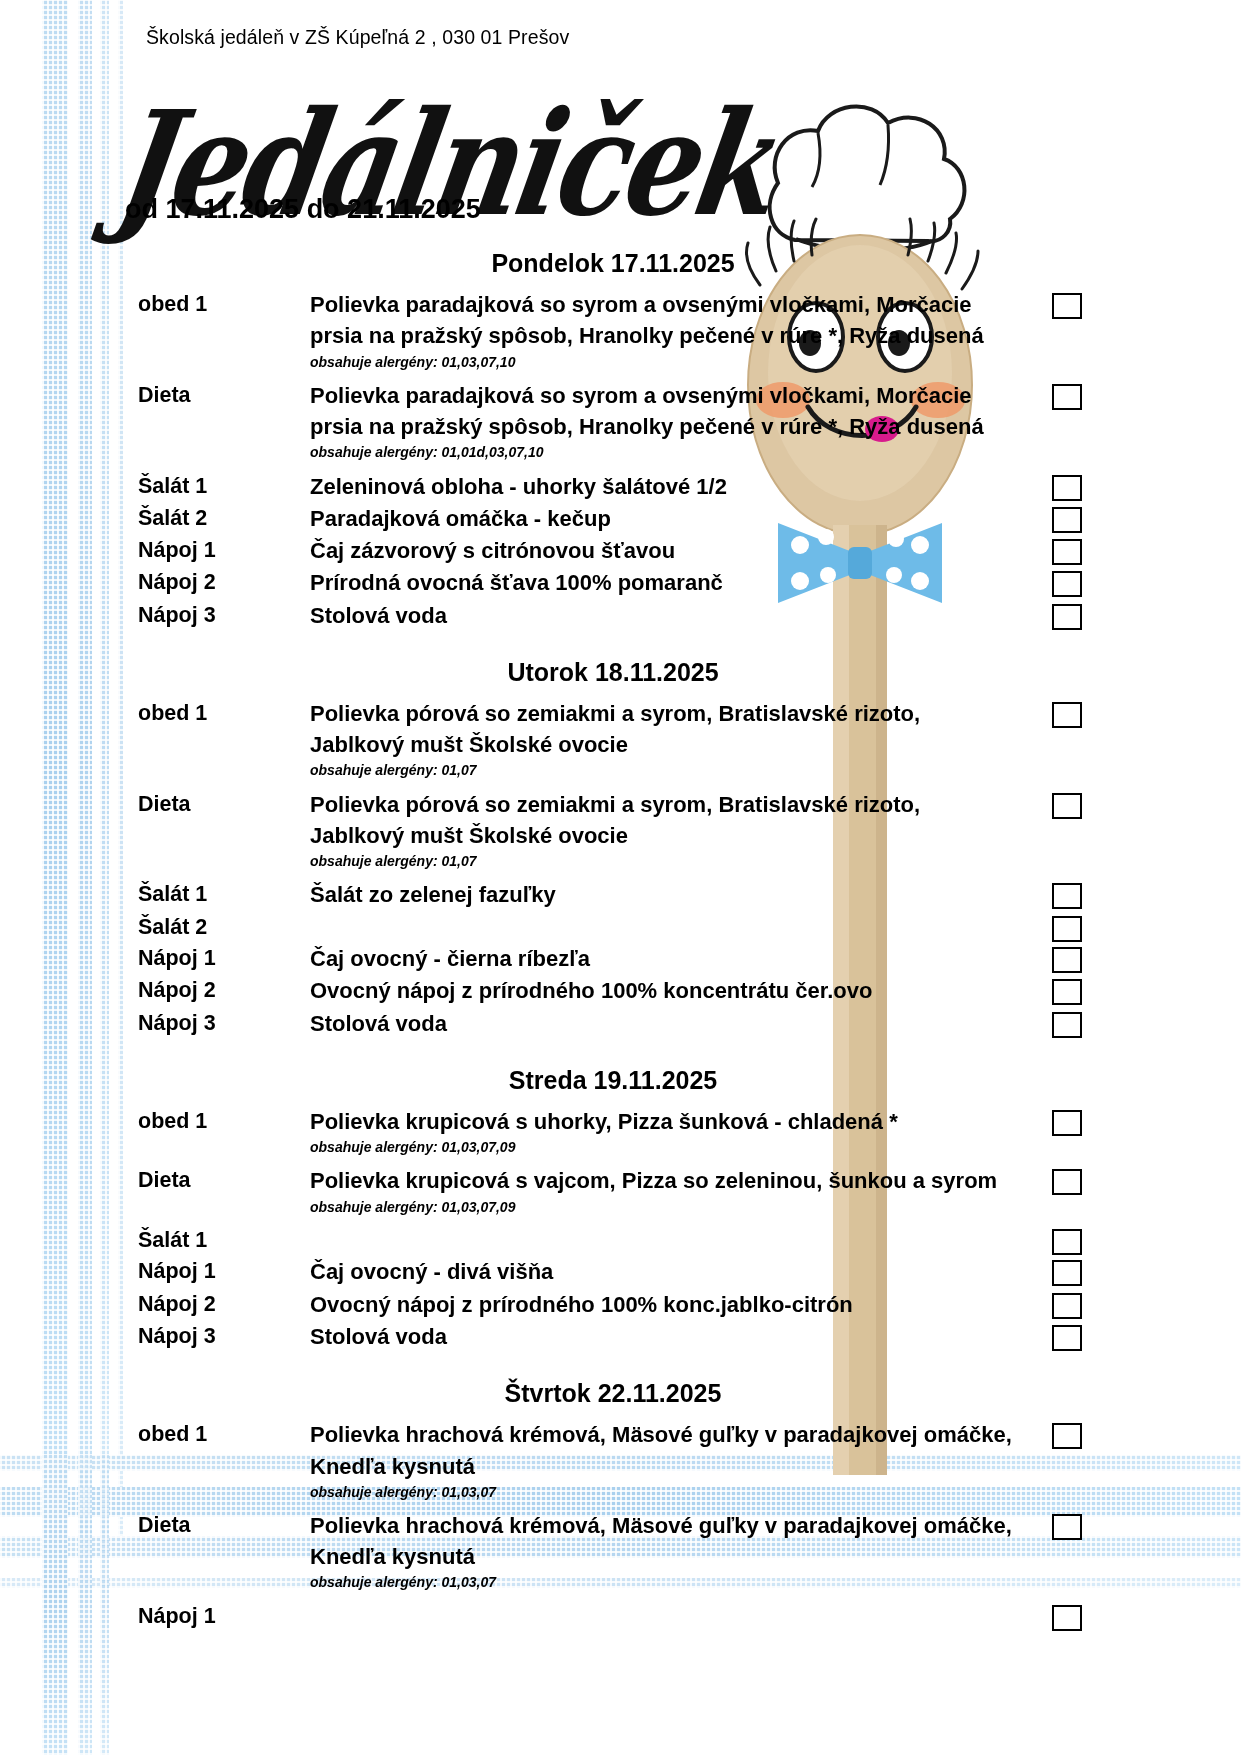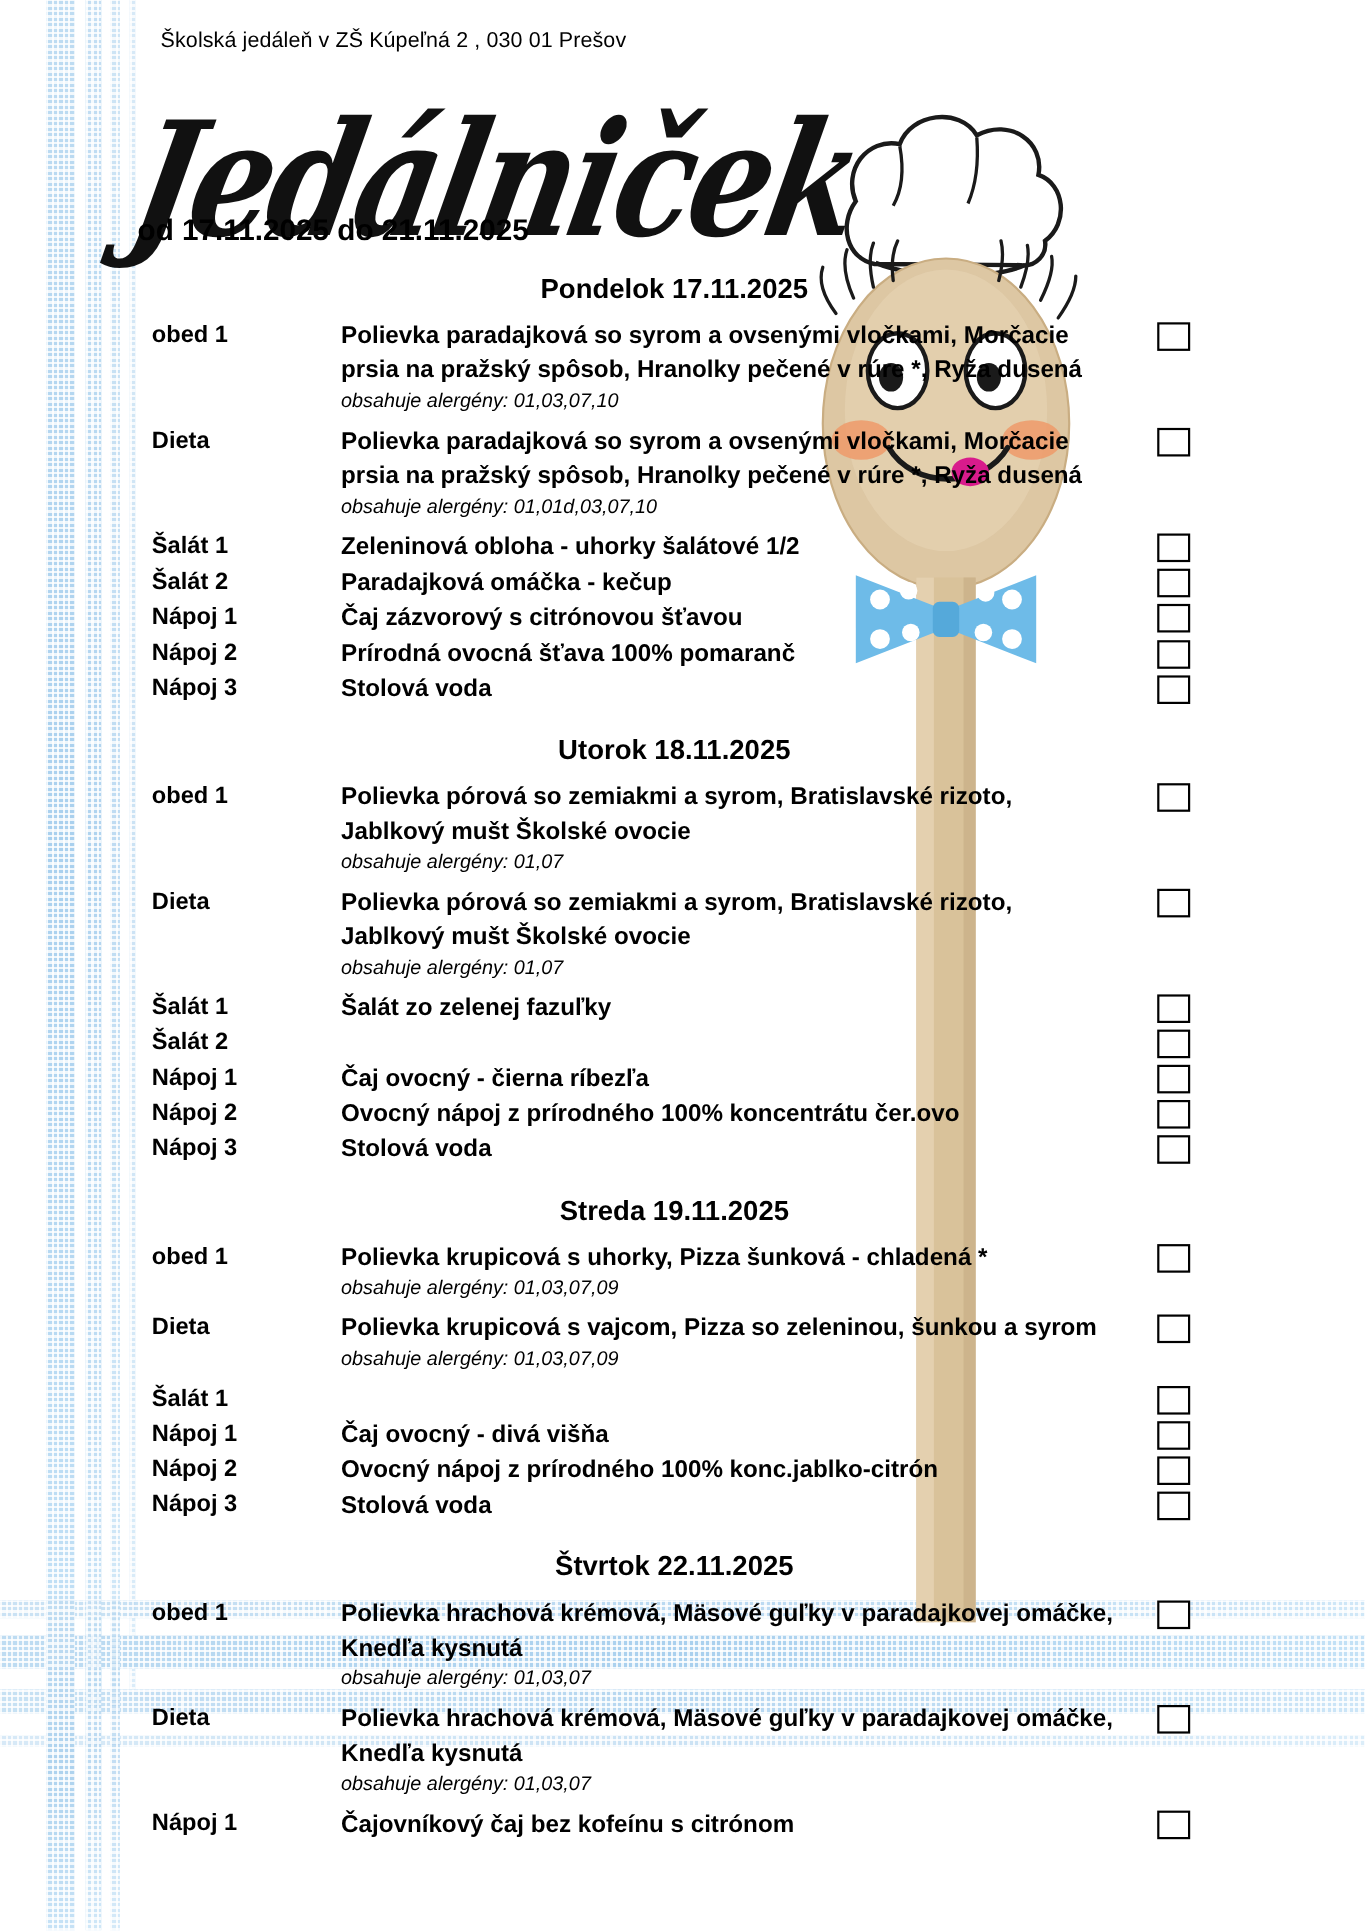--- a/index.html
+++ b/index.html
@@ -144,23 +144,23 @@
   .menu-row .content {
     flex: 1 1 auto;
     padding-right: 72px;
   }
   .menu-row .dish {
     font-size: 22px;
     font-weight: 700;
     line-height: 1.42;
   }
   .menu-row .allergens {
-    font-size: 18px;
+    font-size: 14px;
     font-style: italic;
-    font-weight: 400;
+    font-weight: 700;
     line-height: 1.3;
     margin-top: 1px;
   }
   .menu-row.main { margin-bottom: 9px; }
 
   .tickbox {
     position: absolute;
     right: 6px;
     top: 4px;
     width: 30px;
@@ -409,19 +409,16 @@
       <div class="menu-row main">
         <div class="label">Dieta</div>
         <div class="content">
           <div class="dish">Polievka hrachová krémová, Mäsové guľky v paradajkovej omáčke, Knedľa kysnutá</div>
           <div class="allergens">obsahuje alergény: 01,03,07</div>
         </div>
         <div class="tickbox"></div>
       </div>
       <div class="menu-row">
         <div class="label">Nápoj 1</div>
-        <div class="content">
-          <div class="dish">Čajovníkový čaj bez kofeínu s citrónom</div>
-        </div>
         <div class="tickbox"></div>
       </div>
     </div>
   </div>
 
 </body></html>

